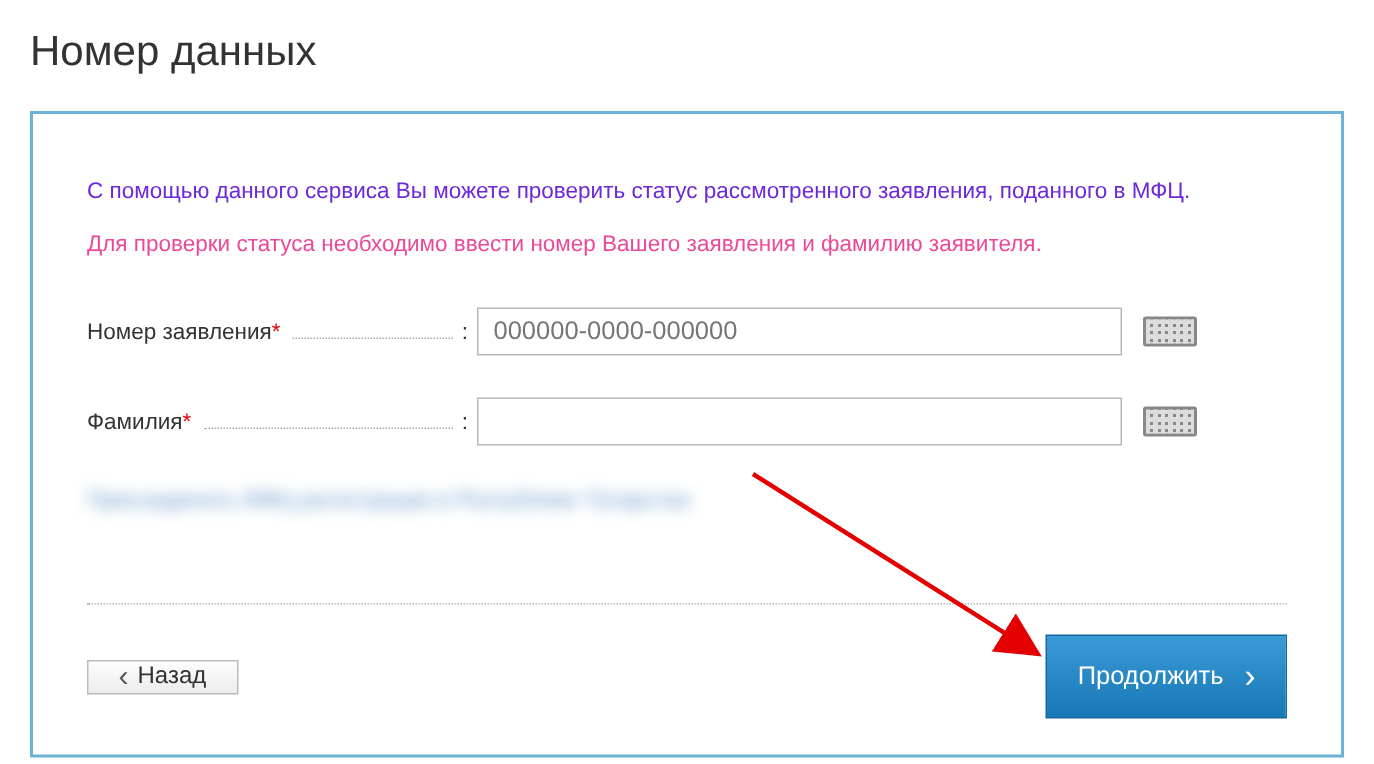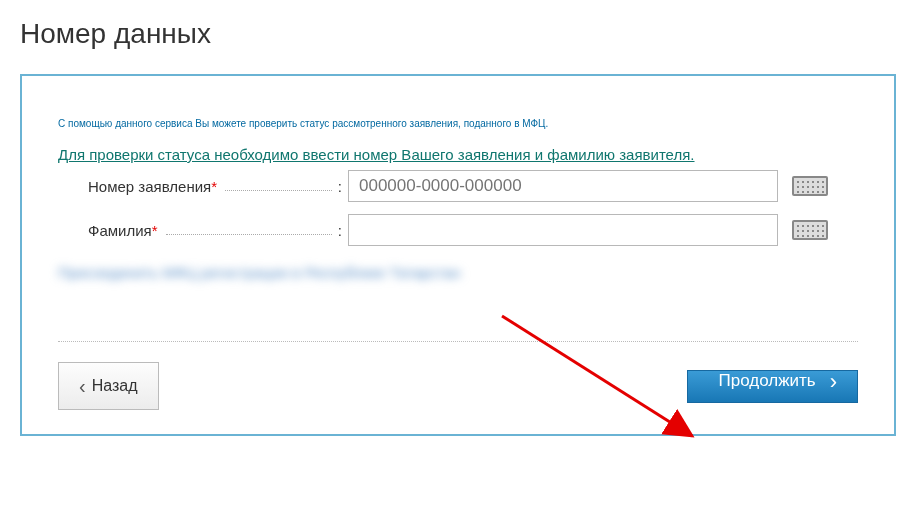--- a/index.html
+++ b/index.html
@@ -15,37 +15,35 @@
       color: #333;
       margin: 8px 0 24px 0;
       font-family: 'Segoe UI', Arial, sans-serif;
     }
     .panel {
       border: 2px solid #6ab3d4;
       padding: 40px 36px 24px 36px;
       background: #fff;
     }
     .intro-text {
-      font-size: 10px;
-      color: #0369a1;
+      font-size: 15px;
+      color: #6d28d9;
       line-height: 1.6;
       margin-bottom: 14px;
     }
     .sub-text {
       font-size: 15px;
-      color: #0f766e;
-      margin-bottom: 7px;
-      text-decoration: underline;
+      color: #ec4899;
+      margin-bottom: 34px;
     }
     .form-row {
       display: flex;
       align-items: center;
-      margin-bottom: 12px;
+      margin-bottom: 28px;
       position: relative;
-      justify-content: center;
     }
     .field-label-wrap {
       width: 260px;
       display: flex;
       align-items: center;
       font-size: 15px;
       color: #333;
     }
     .req { color: #e30000; }
     .label-dots {
@@ -95,41 +93,41 @@
       display: flex;
       justify-content: space-between;
       align-items: center;
       border-top: 1px dotted #bbb;
       padding-top: 20px;
     }
     .btn-back {
       display: inline-flex;
       align-items: center;
       gap: 6px;
-      height: 48px;
+      height: 23px;
       padding: 0 20px;
       font-size: 16px;
       color: #333;
       background: linear-gradient(#fdfdfd, #ececec);
       border: 1px solid #bbb;
       cursor: pointer;
       font-family: inherit;
     }
     .btn-back::before {
       content: "‹";
       font-size: 20px;
       line-height: 1;
       color: #555;
     }
     .btn-continue {
       display: inline-flex;
-      align-items: flex-start;
+      align-items: center;
       gap: 14px;
-      height: 33px;
-      padding: 0 20px 0 30px;
+      height: 56px;
+      padding: 0 20px 0 20px;
       font-size: 17px;
       color: #fff;
       background: linear-gradient(#3a9bd6, #1877b5);
       border: 1px solid #1668a0;
       cursor: pointer;
       font-family: inherit;
     }
     .btn-continue::after {
       content: "›";
       font-size: 22px;

